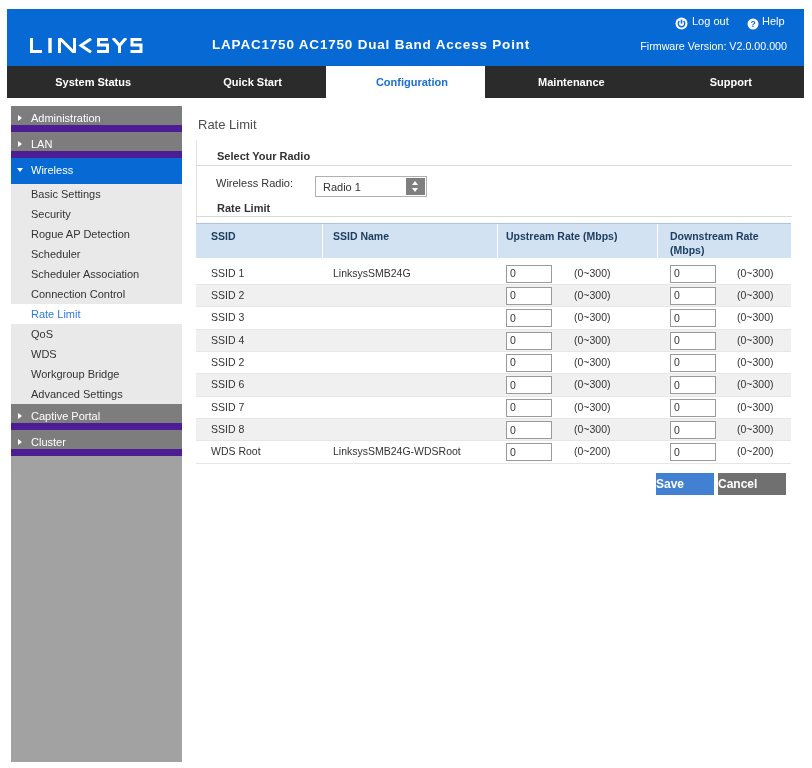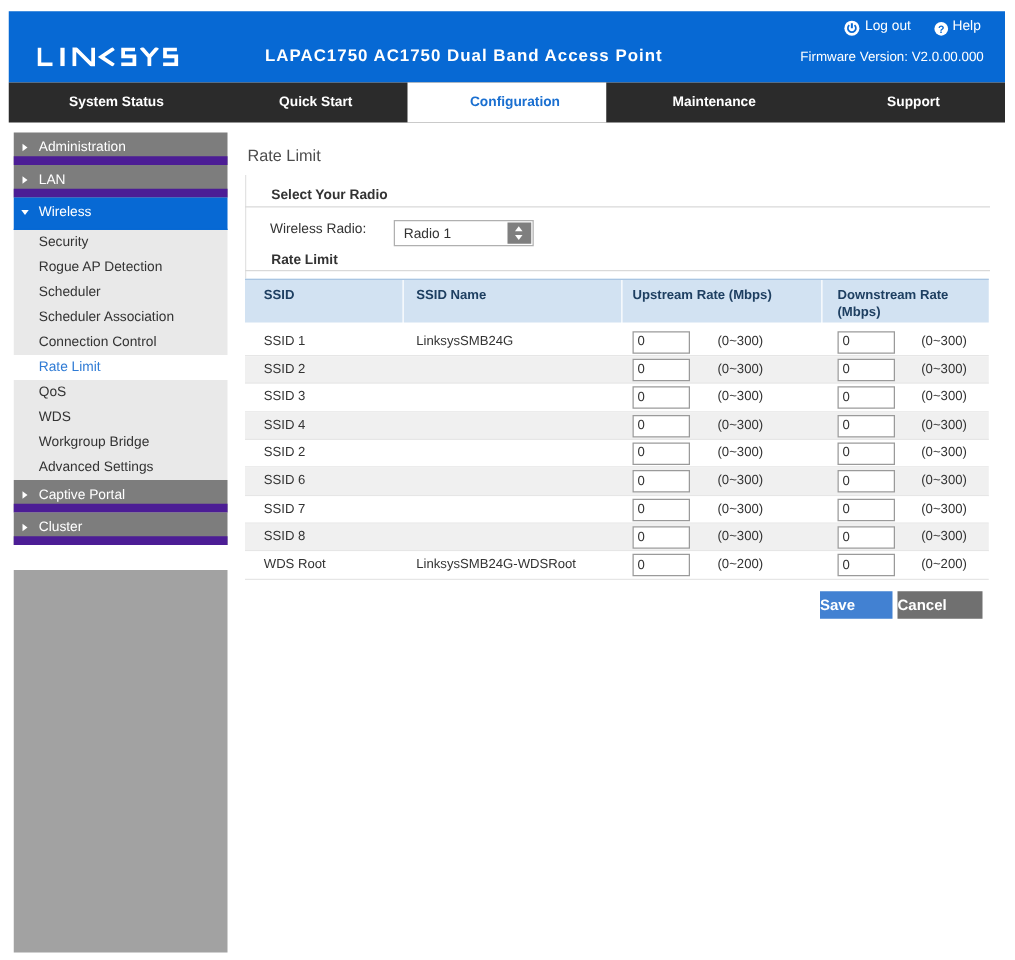--- a/index.html
+++ b/index.html
@@ -107,20 +107,21 @@
     <div class="tab">Quick Start</div>
     <div class="tab active">Configuration</div>
     <div class="tab">Maintenance</div>
     <div class="tab">Support</div>
   </div>
 
   <div class="abs" id="sidebar">
     <div class="snav"><span class="arr"></span>Administration</div>
     <div class="snav"><span class="arr"></span>LAN</div>
     <div class="snav open"><span class="arr"></span>Wireless</div>
+    <div class="ssub">Basic Settings</div>
     <div class="ssub">Security</div>
     <div class="ssub">Rogue AP Detection</div>
     <div class="ssub">Scheduler</div>
     <div class="ssub">Scheduler Association</div>
     <div class="ssub">Connection Control</div>
     <div class="ssub cur">Rate Limit</div>
     <div class="ssub">QoS</div>
     <div class="ssub">WDS</div>
     <div class="ssub">Workgroup Bridge</div>
     <div class="ssub">Advanced Settings</div>

